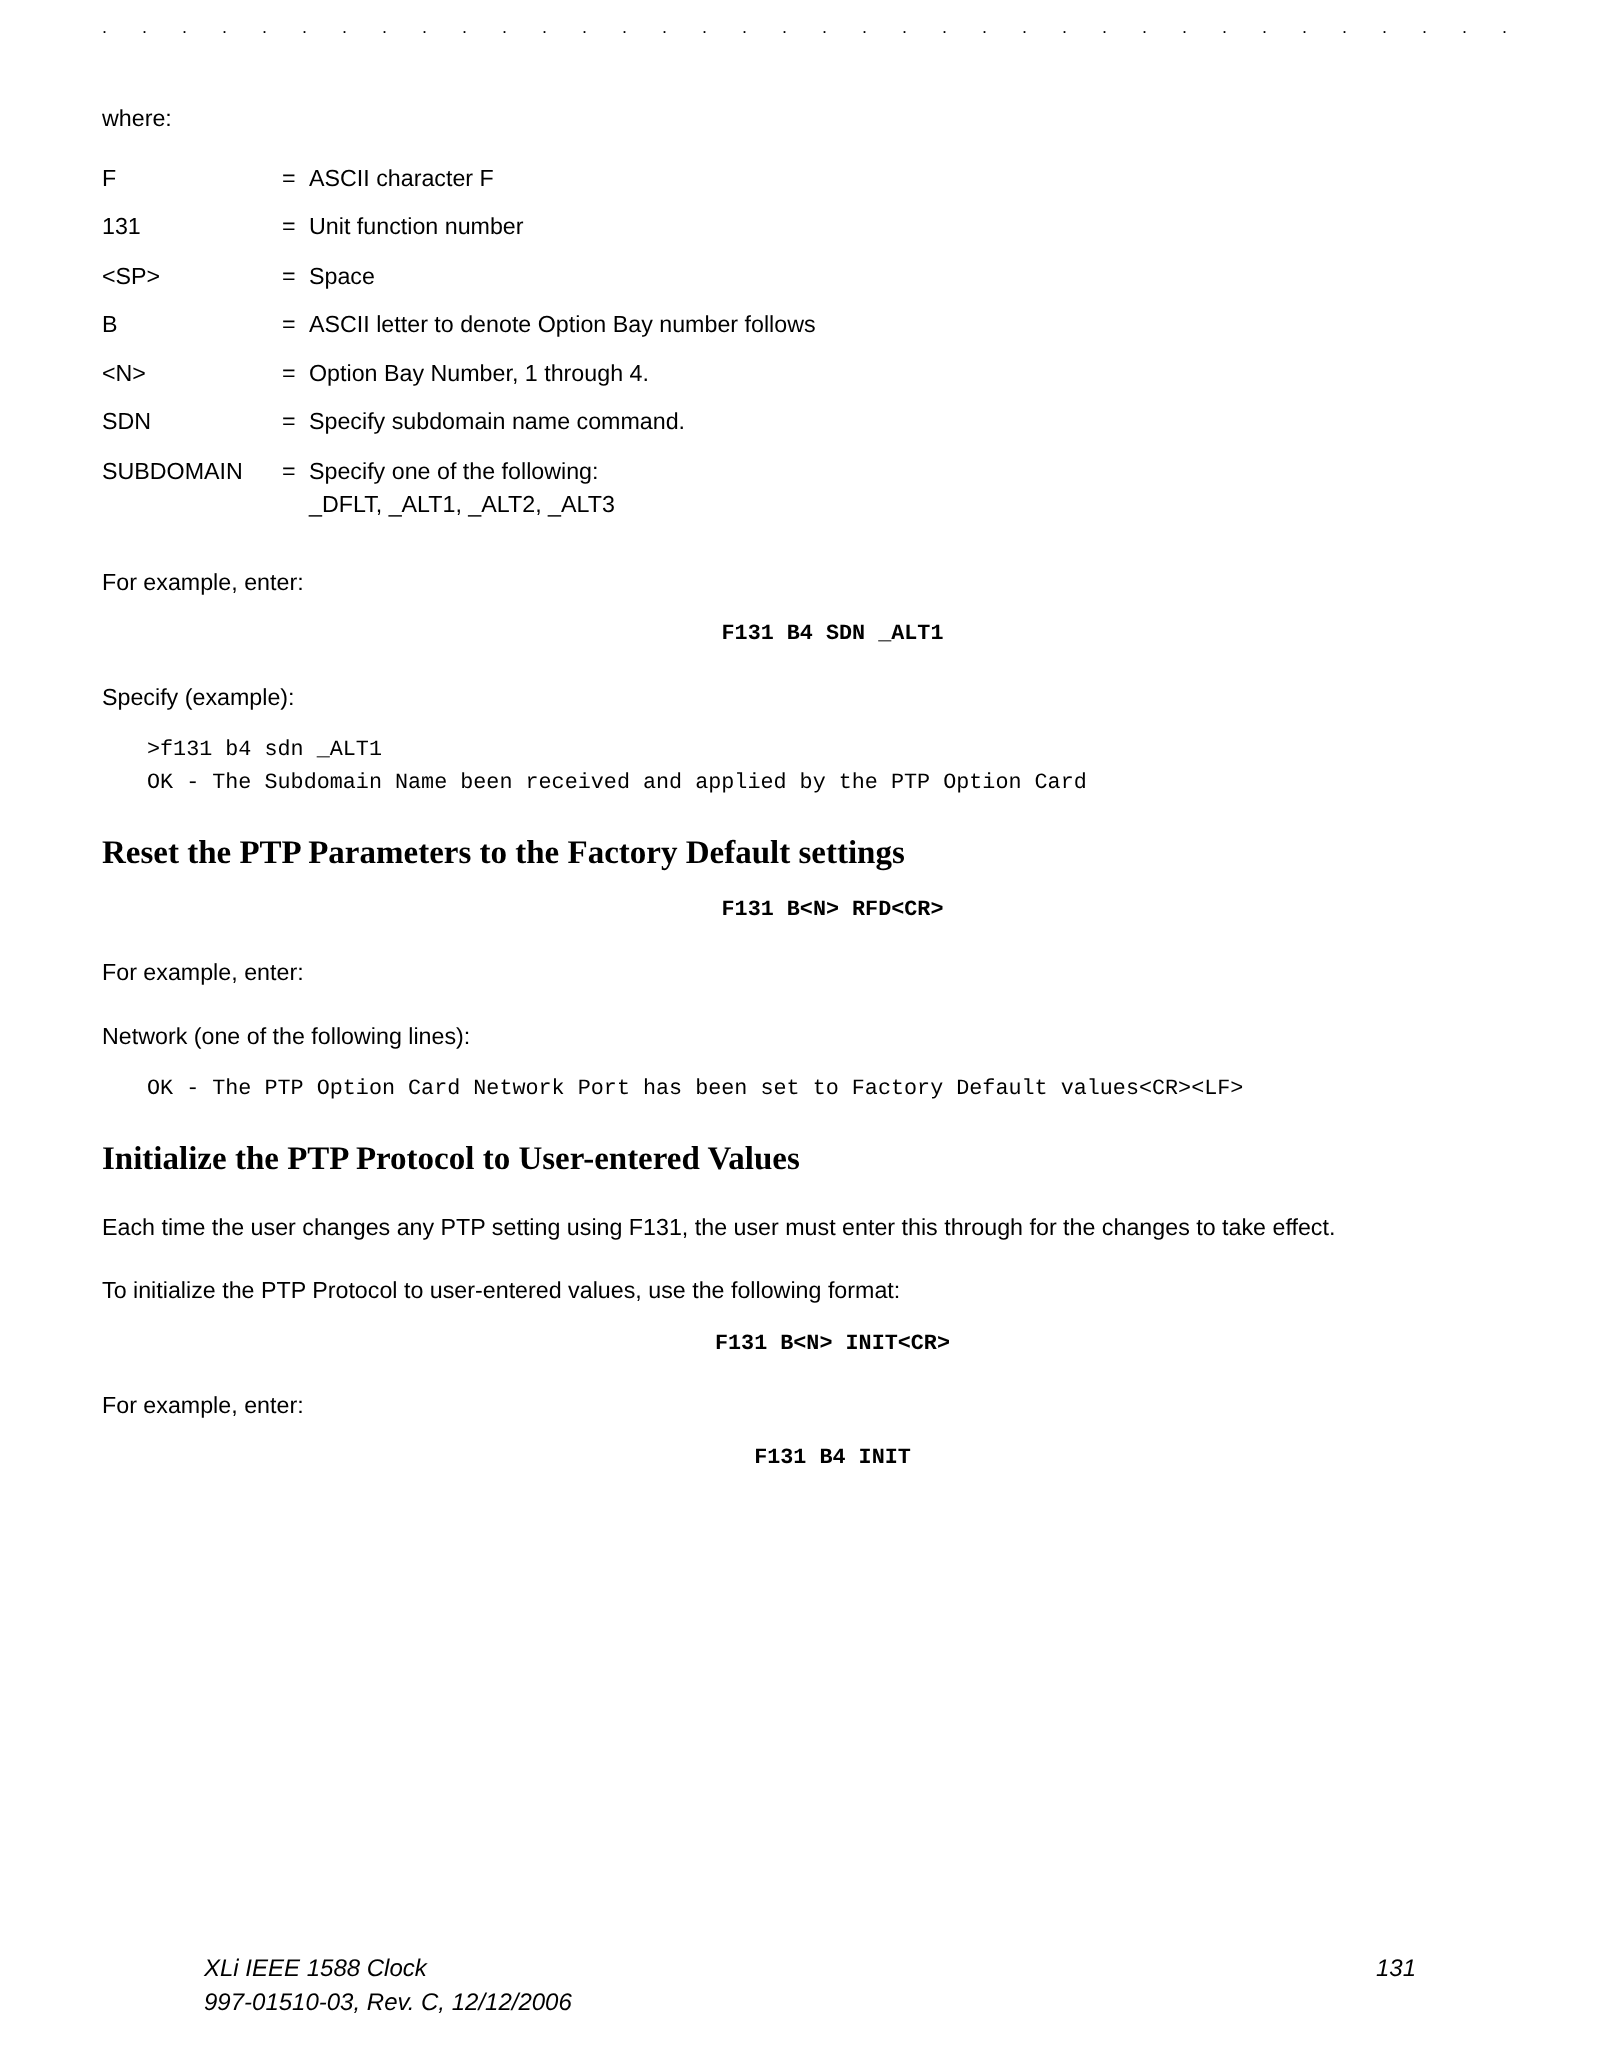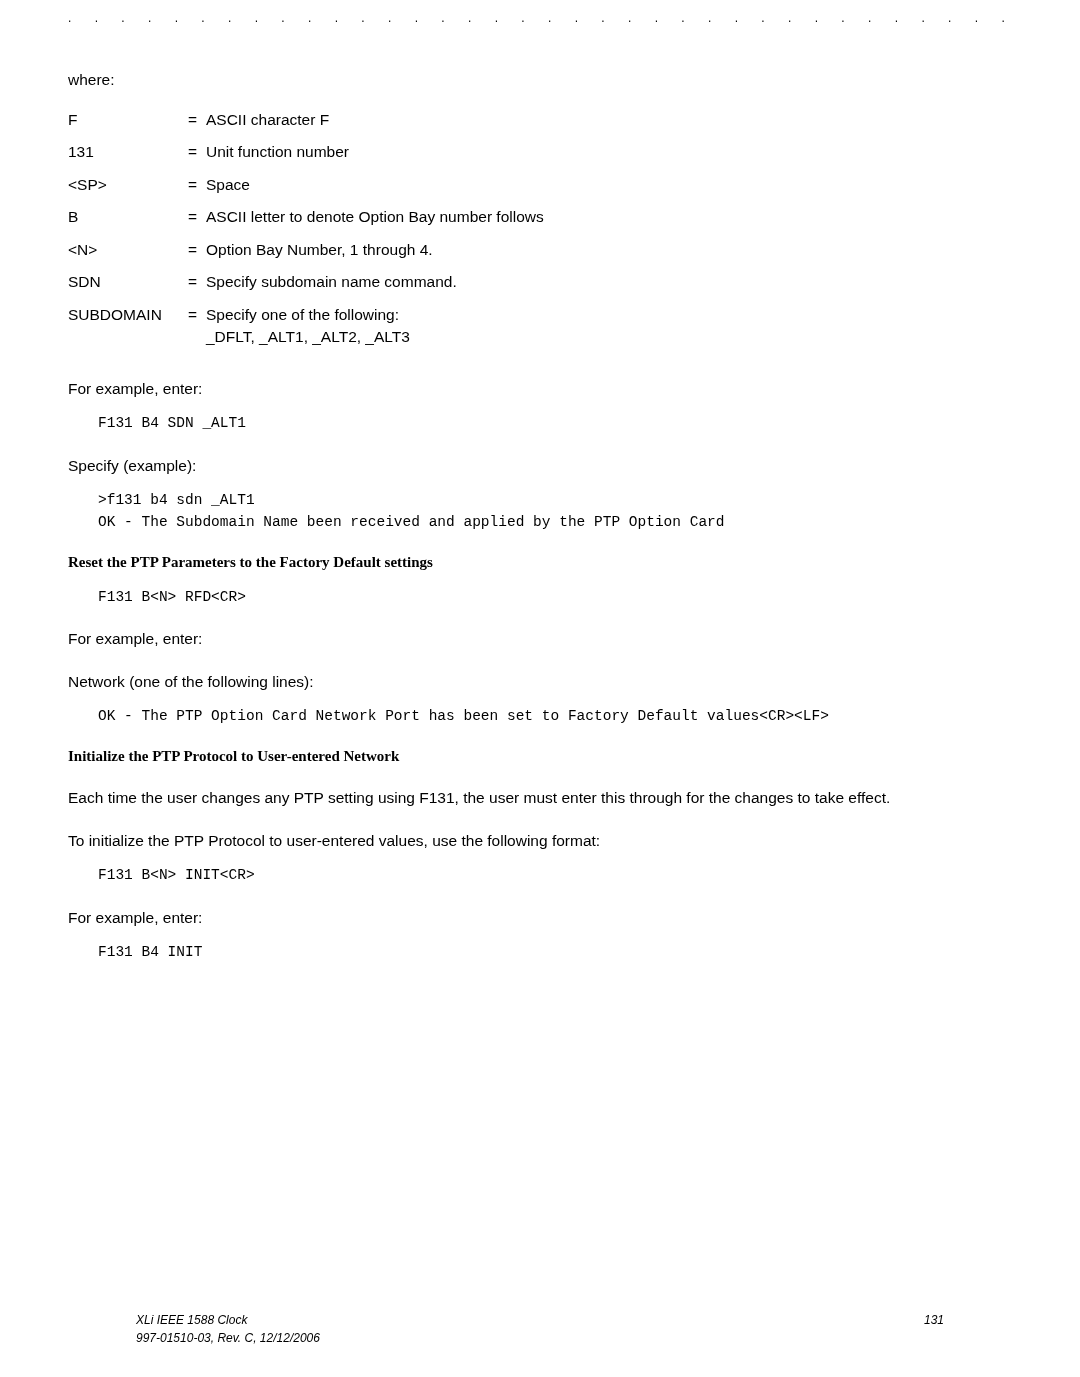--- a/index.html
+++ b/index.html
@@ -38,42 +38,43 @@
       padding: 5px 0;
     }
     .def-term {
       width: 120px;
     }
     .def-eq {
       width: 18px;
     }
     h2.subhead {
       font-family: 'Times New Roman', Times, serif;
-      font-size: 15px;
+      font-size: 22px;
       font-weight: bold;
       margin: 18px 0 12px 0;
     }
     pre.mono {
       font-family: 'Courier New', Courier, monospace;
       font-size: 14.5px;
       margin: 12px 0 18px 30px;
       white-space: pre;
       line-height: 1.55;
     }
     pre.mono.bold {
-      font-weight: normal;
+      font-weight: bold;
+      text-align: center;
     }
     .footer {
       position: absolute;
       bottom: 30px;
       left: 68px;
       right: 68px;
       font-style: italic;
       font-family: Arial, Helvetica, sans-serif;
-      font-size: 12px;
+      font-size: 16px;
       color: #000;
     }
     .footer-left {
       float: left;
     }
     .footer-right {
       float: right;
       font-style: italic;
     }
     .page-wrap {
@@ -145,21 +146,21 @@
 
   <pre class="mono bold">F131 B&lt;N&gt; RFD&lt;CR&gt;</pre>
 
   <p class="paragraph">For example, enter:</p>
 
 
   <p class="paragraph">Network (one of the following lines):</p>
 
   <pre class="mono">OK - The PTP Option Card Network Port has been set to Factory Default values&lt;CR&gt;&lt;LF&gt;</pre>
 
-  <h2 class="subhead">Initialize the PTP Protocol to User-entered Network</h2>
+  <h2 class="subhead">Initialize the PTP Protocol to User-entered Values</h2>
 
   <p class="paragraph">Each time the user changes any PTP setting using F131, the user must enter this through for the changes to take effect.</p>
 
   <p class="paragraph" style="">To initialize the PTP Protocol to user-entered values, use the following format:</p>
 
   <pre class="mono bold">F131 B&lt;N&gt; INIT&lt;CR&gt;</pre>
 
   <p class="paragraph">For example, enter:</p>
 
   <pre class="mono bold">F131 B4 INIT</pre>

